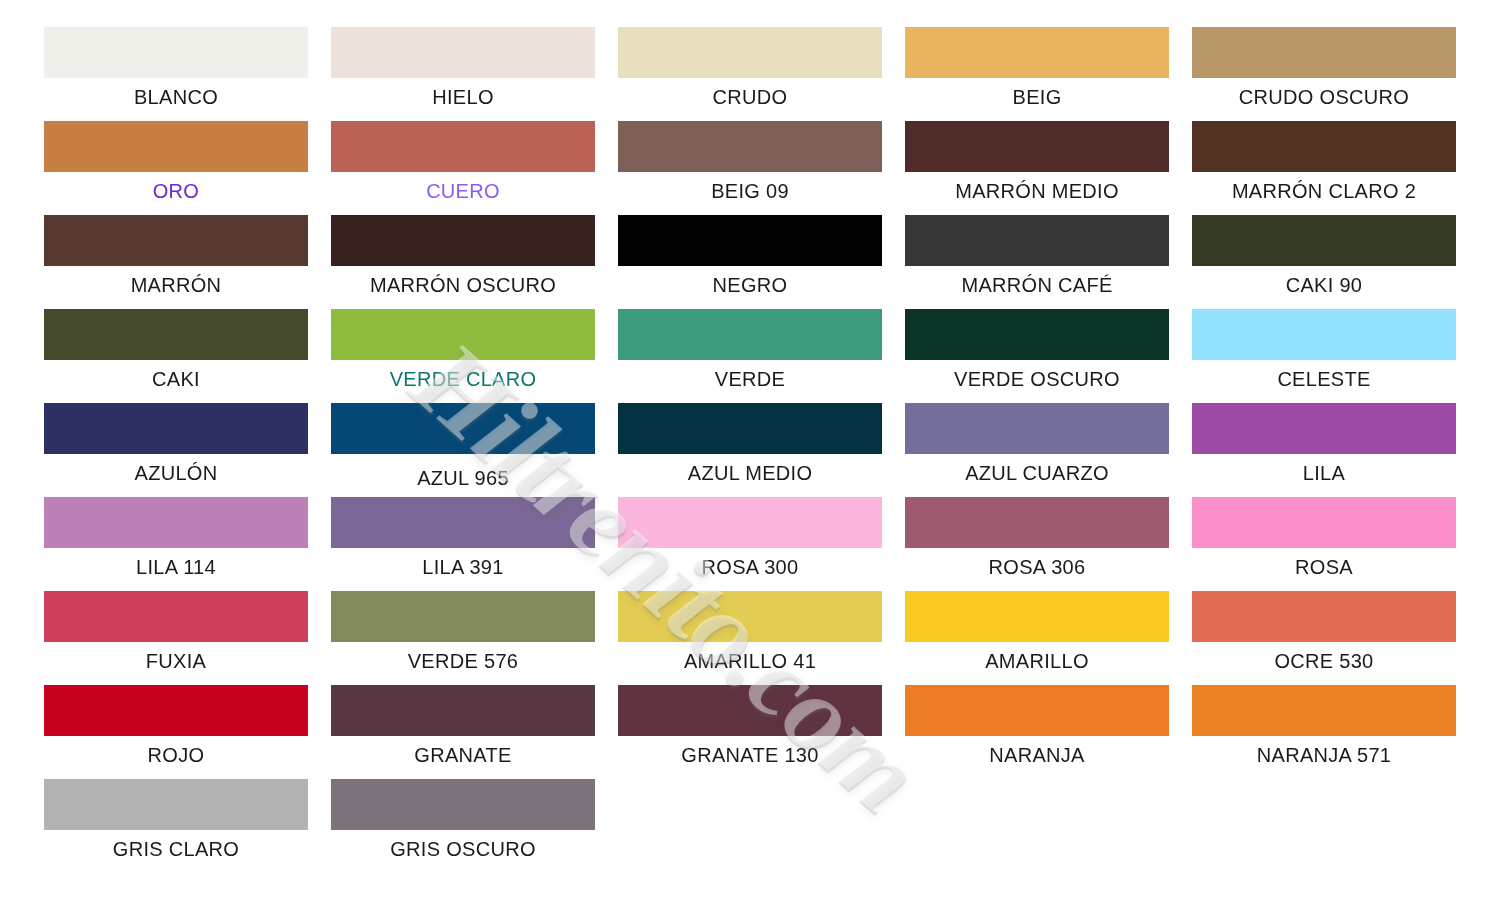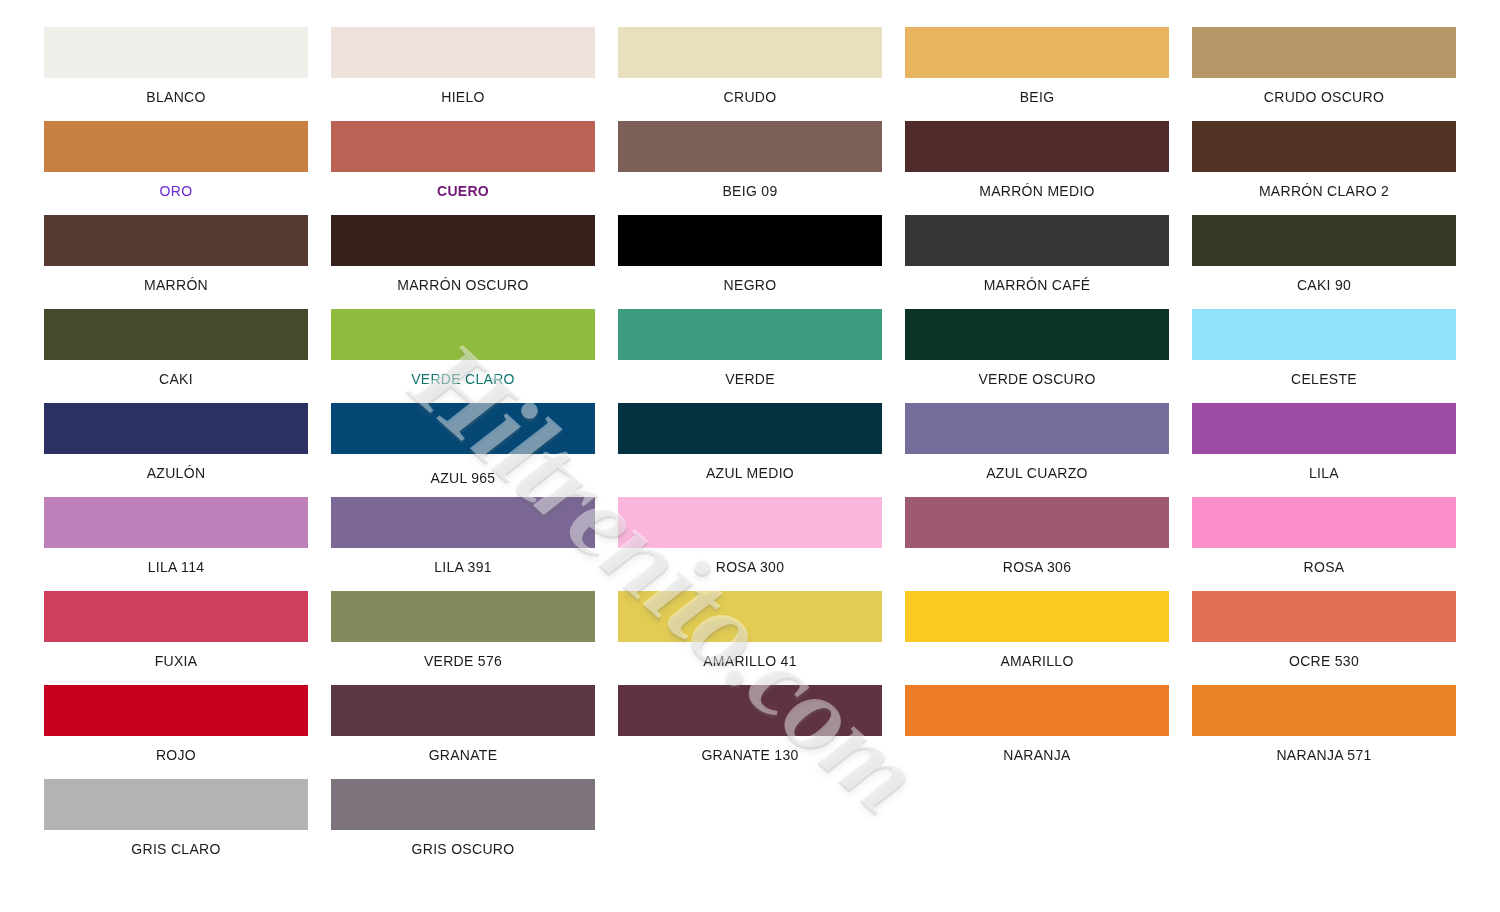--- a/index.html
+++ b/index.html
@@ -72,21 +72,21 @@
     width: 264px;
     height: 51px;
     display: block;
   }
 
   .swatch-label {
     margin-top: 9px;
     width: 264px;
     text-align: center;
     font-family: "Liberation Sans", sans-serif;
-    font-size: 14px;
+    font-size: 20px;
     font-weight: 400;
     letter-spacing: 0.3px;
     color: #1b1b1b;
     line-height: 20px;
     white-space: nowrap;
   }
 </style>
 </head>
 <body style="background: rgb(255, 255, 255);">
 
@@ -112,21 +112,21 @@
       <div class="swatch-cell">
         <div class="swatch-chip" style="background: rgb(184, 151, 104);"></div>
         <div class="swatch-label" style="color: rgb(27, 27, 27);">CRUDO OSCURO</div>
       </div>
       <div class="swatch-cell">
         <div class="swatch-chip" style="background: rgb(200, 127, 67);"></div>
         <div class="swatch-label" style="color: #6d28d9;">ORO</div>
       </div>
       <div class="swatch-cell">
         <div class="swatch-chip" style="background: rgb(186, 98, 84);"></div>
-        <div class="swatch-label" style="color: #701a75; font-weight: bold;">CUERO</div>
+        <div class="swatch-label" style="color: #8b5cf6;">CUERO</div>
       </div>
       <div class="swatch-cell">
         <div class="swatch-chip" style="background: rgb(124, 95, 86);"></div>
         <div class="swatch-label" style="color: rgb(27, 27, 27);">BEIG 09</div>
       </div>
       <div class="swatch-cell">
         <div class="swatch-chip" style="background: rgb(79, 43, 41);"></div>
         <div class="swatch-label" style="color: rgb(27, 27, 27);">MARRÓN MEDIO</div>
       </div>
       <div class="swatch-cell">

